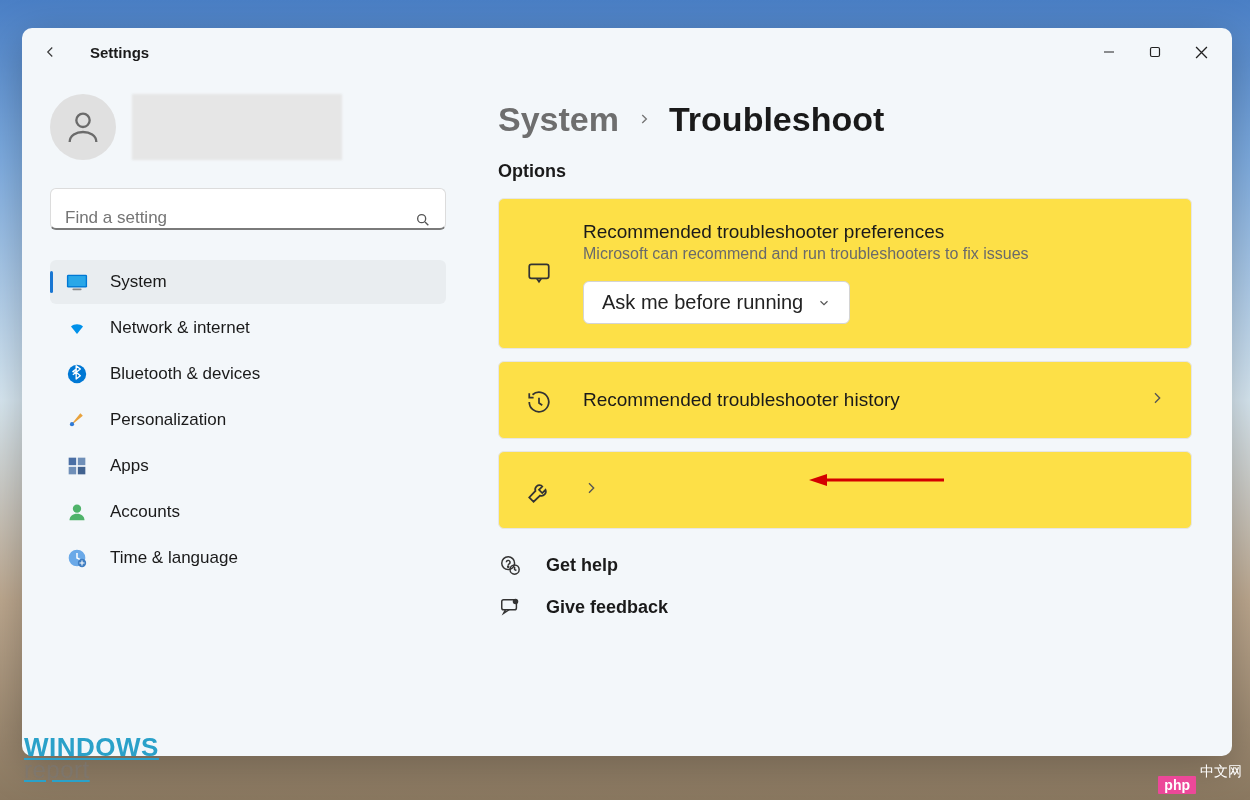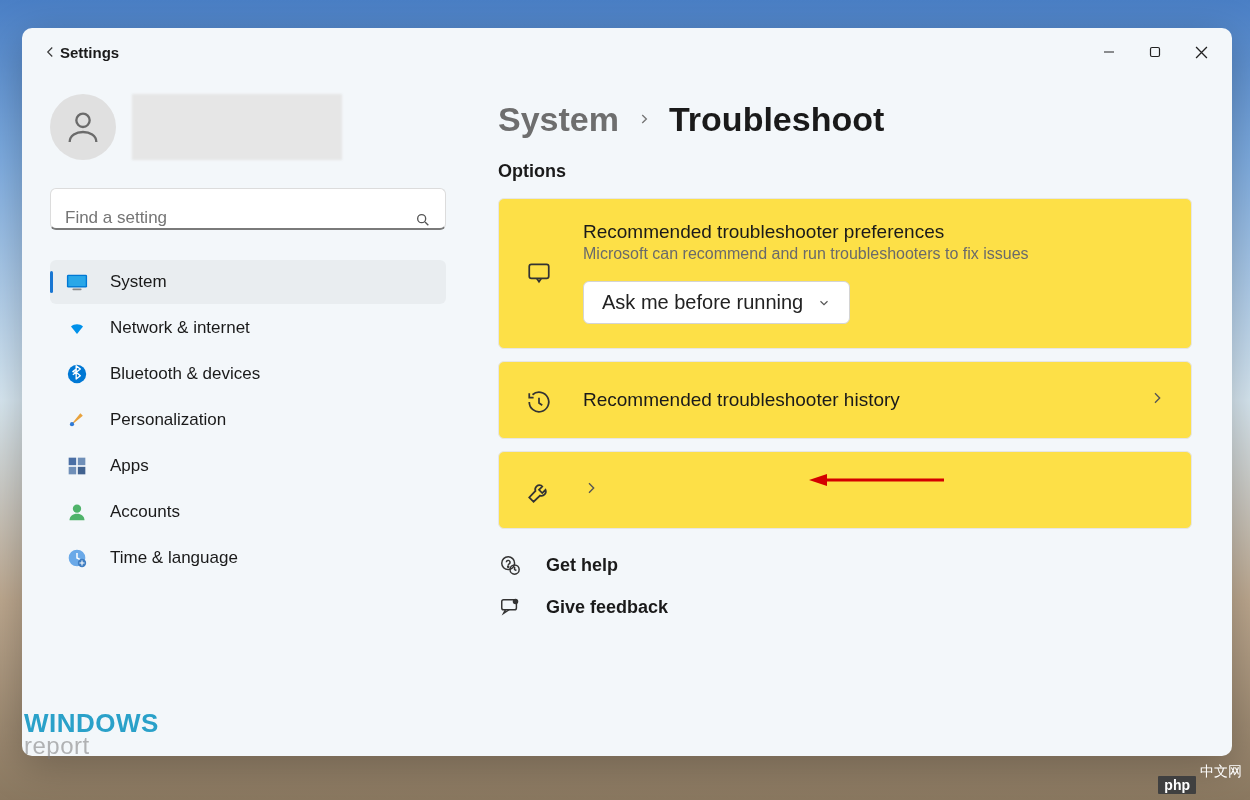--- a/index.html
+++ b/index.html
@@ -8,21 +8,21 @@
 
   .window {
     position: absolute; top: 28px; left: 22px; width: 1210px; height: 728px;
     background: #f3f7fa; border-radius: 10px; overflow: hidden;
     box-shadow: 0 10px 40px rgba(0,0,0,.25);
     display: flex; flex-direction: column;
   }
   .titlebar {
     height: 48px; display: flex; align-items: center; justify-content: space-between; padding: 0 8px 0 18px;
   }
-  .titlebar-left { display:flex; align-items:center; }
+  .titlebar-left { display:flex; align-items:center; gap: 30px; }
   .back-btn { width: 20px; height: 20px; display:flex; align-items:center; justify-content:center; color:#3a3a3a; cursor:pointer; }
   .title { font-size: 15px; color: #1a1a1a; font-weight: 550; }
   .win-controls { display:flex; }
   .win-btn { width: 46px; height: 36px; display:flex; align-items:center; justify-content:center; color:#222; cursor:pointer; border-radius:4px;}
 
   .body { flex:1; display:flex; overflow:hidden; }
 
   .sidebar { width: 448px; padding: 10px 24px 0 28px; overflow-y:auto; }
   .profile { display:flex; align-items:center; gap:16px; margin-top: 8px; margin-bottom: 28px;}
   .avatar { width: 66px; height: 66px; border-radius: 50%; background:#e0e0e0; display:flex; align-items:center; justify-content:center;}
@@ -59,24 +59,24 @@
   .card-chevron { color:#555; }
 
   .dropdown { margin-top: 18px; display:inline-flex; align-items:center; gap: 14px; border:1px solid #d4d4d4; border-radius:6px; padding: 9px 18px; font-size: 20px; color:#222; background:#fff; cursor:pointer;}
   .dropdown svg { color:#555; }
 
   .help-links { margin-top: 24px; display:flex; flex-direction:column; gap: 18px; font-weight: bold; }
   .help-link { display:flex; align-items:center; gap: 24px; font-size: 18px; color:#1a1a1a; cursor:pointer;}
   .help-link .hicon { width: 24px; height:24px; color:#333; display:flex; align-items:center; justify-content:center;}
 
   .annotation-arrow { position:absolute; pointer-events:none; }
-  .watermark { position:absolute; left: 24px; bottom: 42px; color:#2aa1c9; font-weight:700; font-size: 26px; line-height: .95; letter-spacing:.5px; font-family: Arial, sans-serif; pointer-events: none;}
+  .watermark { position:absolute; left: 24px; bottom: 18px; color:#2aa1c9; font-weight:700; font-size: 26px; line-height: .95; letter-spacing:.5px; font-family: Arial, sans-serif; pointer-events: none; text-decoration: underline;}
   .watermark .sub { color: rgba(120,120,120,.55); font-size: 24px; font-weight: 400; }
   .php-badge { position:absolute; right: 8px; bottom: 6px; display:flex; align-items:center; gap:4px; font-size: 14px; color:#fff; pointer-events:none;}
-  .php-badge .pill { background:#404040; padding: 1px 6px; border-radius: 1px; font-weight:600;margin-top:27px;}
+  .php-badge .pill { background:#ec4899; padding: 1px 6px; border-radius: 1px; font-weight:600;margin-top:27px;}
 </style>
 </head>
 <body>
 
 <div class="desktop-bg"></div>
 
 <div class="window">
   <div class="titlebar">
     <div class="titlebar-left">
       <div class="back-btn">

